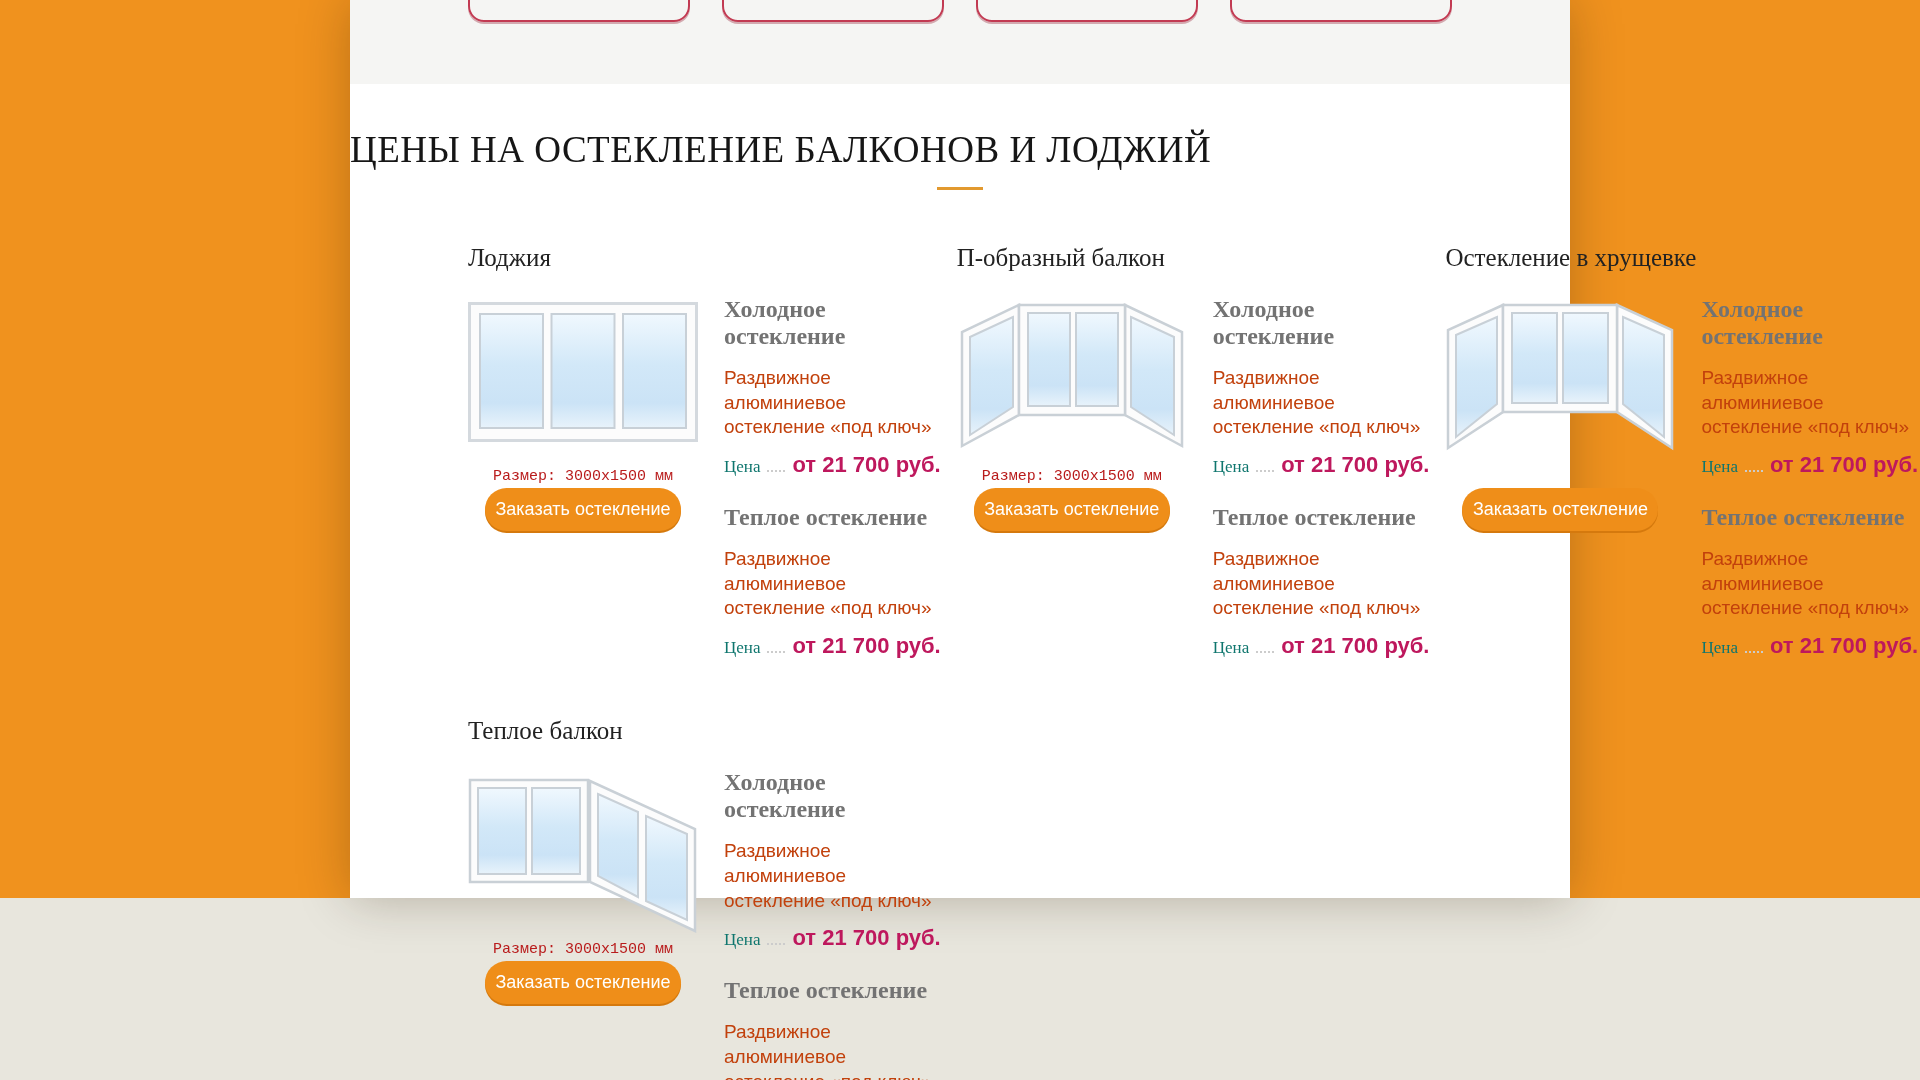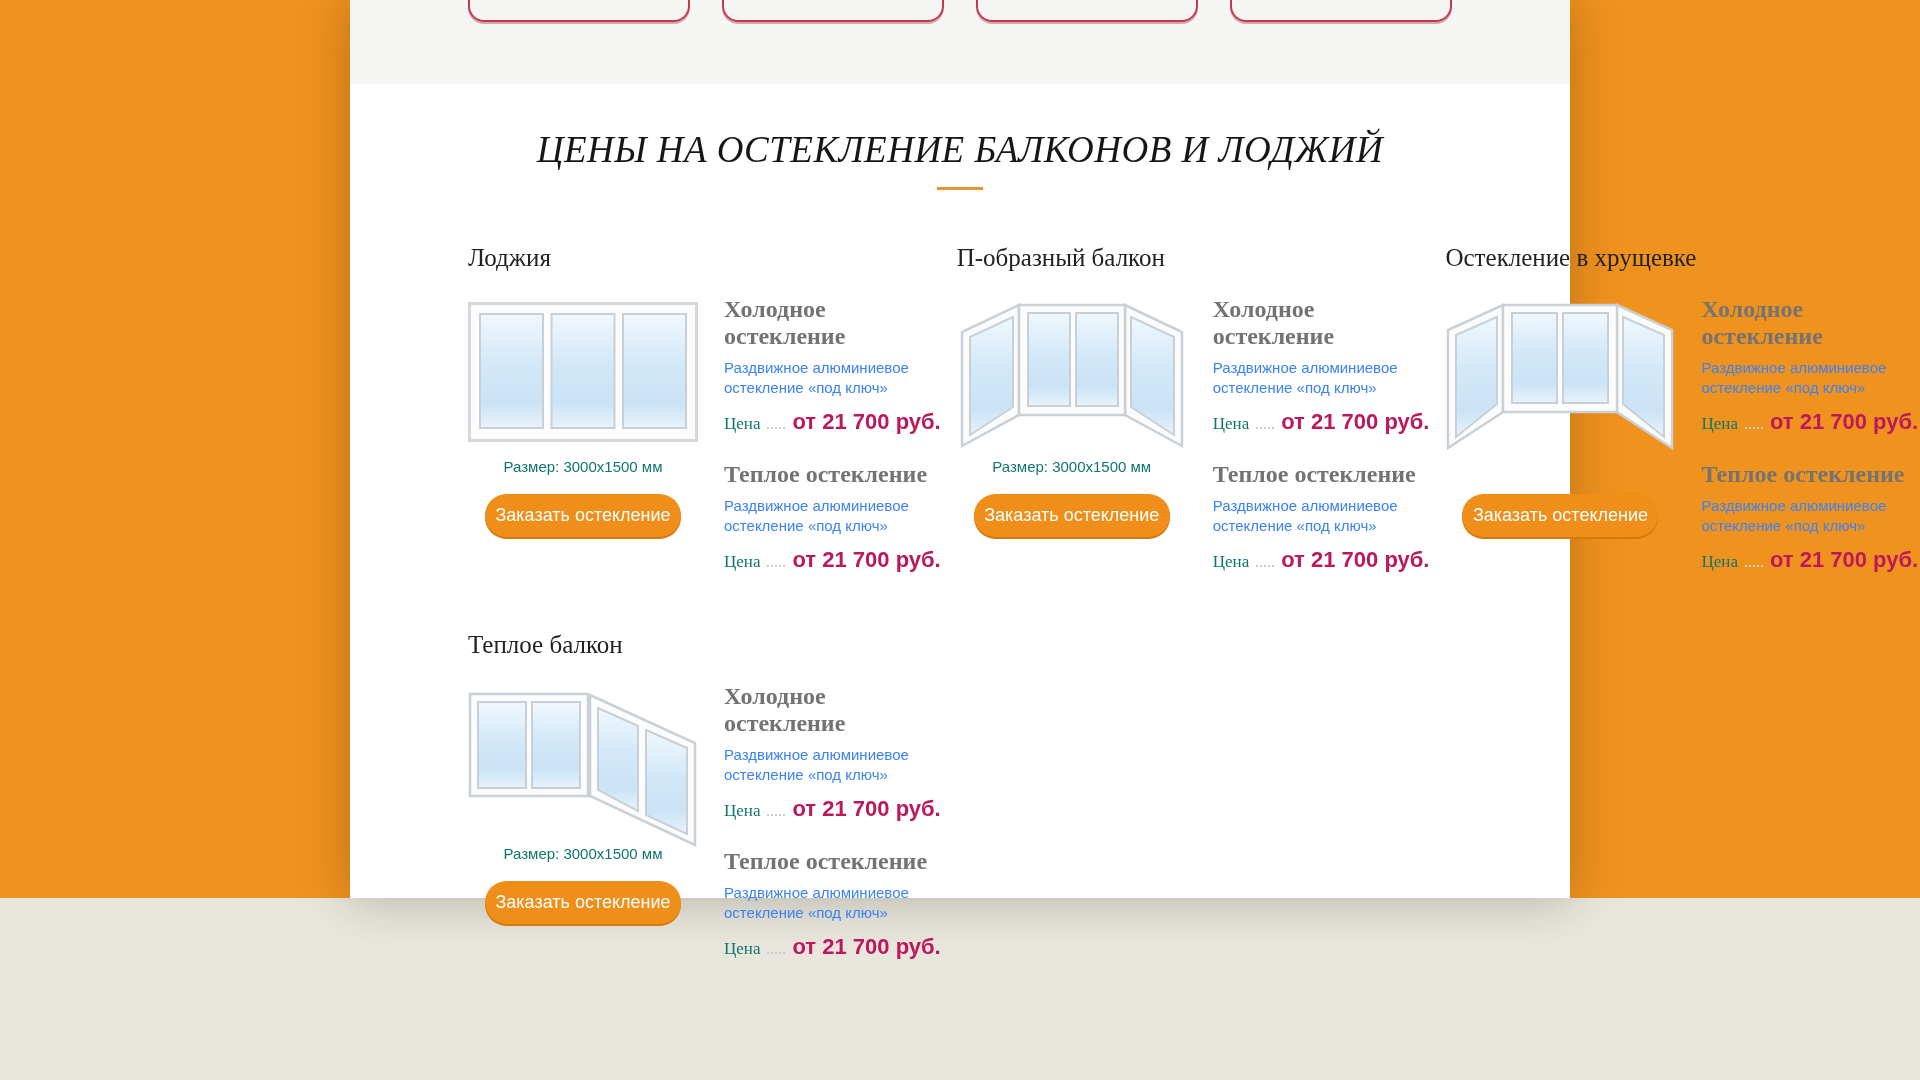--- a/index.html
+++ b/index.html
@@ -9,44 +9,44 @@
   .content{position:relative;width:1220px;margin:0 auto;box-shadow:0 0 48px rgba(45,28,5,.28);}
 
   
   .top-strip{height:84px;background:#F5F5F3;position:relative;overflow:hidden;}
   .pill-row{position:absolute;top:-26px;left:0;width:100%;display:flex;justify-content:center;gap:32px;}
   .pill{width:222px;height:48px;background:transparent;border:2px solid #C23A52;border-radius:16px;
         box-shadow:0 2px 0 rgba(150,30,50,.35);box-sizing:border-box;cursor:pointer;}
 
   
   .prices{background:#FFFFFF;height:814px;box-sizing:border-box;padding-top:44px;}
-  .section-title{margin:0;text-align:center;font-family:"Liberation Serif",serif;font-weight:400;
-        font-size:37px;color:#161616;letter-spacing:.5px;font-style:italic;}
+  .section-title{margin:0;text-align:left;font-family:"Liberation Serif",serif;font-weight:400;
+        font-size:37px;color:#161616;letter-spacing:.5px;}
   .gold-divider{width:46px;height:3px;background:#E2992F;margin:16px auto 0;}
 
   .cards{margin-top:54px;padding:0 110px 0 118px;display:grid;grid-template-columns:1fr 1fr 1fr;
         column-gap:16px;row-gap:58px;}
   .card-title{font-family:"Liberation Serif",serif;font-weight:400;font-size:25px;color:#222;
         margin:0 0 24px 0;}
   .card-body{display:flex;align-items:flex-start;}
   .visual{flex:0 0 230px;width:230px;text-align:center;padding-top:6px;}
   .win-wrap{height:150px;display:flex;align-items:flex-start;justify-content:center;}
   .frame{fill:#FCFCFC;stroke:#C9D0D6;stroke-width:2.5;}
   .pane{fill:url(#glassGrad);stroke:#C8D0D7;stroke-width:2;}
-  .size-caption{font-family:Liberation Sans, sans-serif;font-size:15px;color:#0f766e;
-        min-height:20px;margin-top:6px;}
-  .order-btn{margin-top:16px;width:196px;height:43px;border:none;border-radius:22px;
+  .size-caption{font-family:Liberation Mono, monospace;font-size:15px;color:#b91c1c;
+        min-height:20px;margin-top:16px;}
+  .order-btn{width:196px;height:43px;border:none;border-radius:22px;
         background:#EF8E19;color:#FFFFFF;font-family:"Liberation Sans",sans-serif;font-size:18px;
         box-shadow:0 2px 0 #D5790D;cursor:pointer;display:inline-flex;align-items:center;justify-content:center;}
 
   .offers{flex:1;margin-left:26px;max-width:252px;}
   .offer + .offer{margin-top:26px;}
   .offer-name{margin:0;font-family:"Liberation Serif",serif;font-weight:700;font-size:24px;color:#737373;}
-  .offer-desc{margin-top:8px;font-family:"Liberation Sans",sans-serif;font-size:15px;
-        color:#3b82f6;line-height:1.3;}
+  .offer-desc{margin-top:16px;font-family:"Liberation Sans",sans-serif;font-size:19px;
+        color:#c2410c;line-height:1.3;}
   .price-row{display:flex;align-items:baseline;margin-top:12px;}
   .price-label{font-family:"Liberation Serif",serif;font-size:17px;color:#0f766e;}
   .dots{flex:1;border-bottom:2px dotted #CCCCCC;margin:0 7px;align-self:flex-end;
         transform:translateY(-6px);min-width:18px;}
   .price-val{font-family:Liberation Sans, sans-serif;font-weight:700;font-size:22px;color:#be185d;
         white-space:nowrap;}
 
   
   .works{background:#F5F4F1;height:182px;box-sizing:border-box;padding-top:56px;position:relative;}
   .photos-row{position:absolute;top:147px;left:118px;display:flex;gap:199px;}

